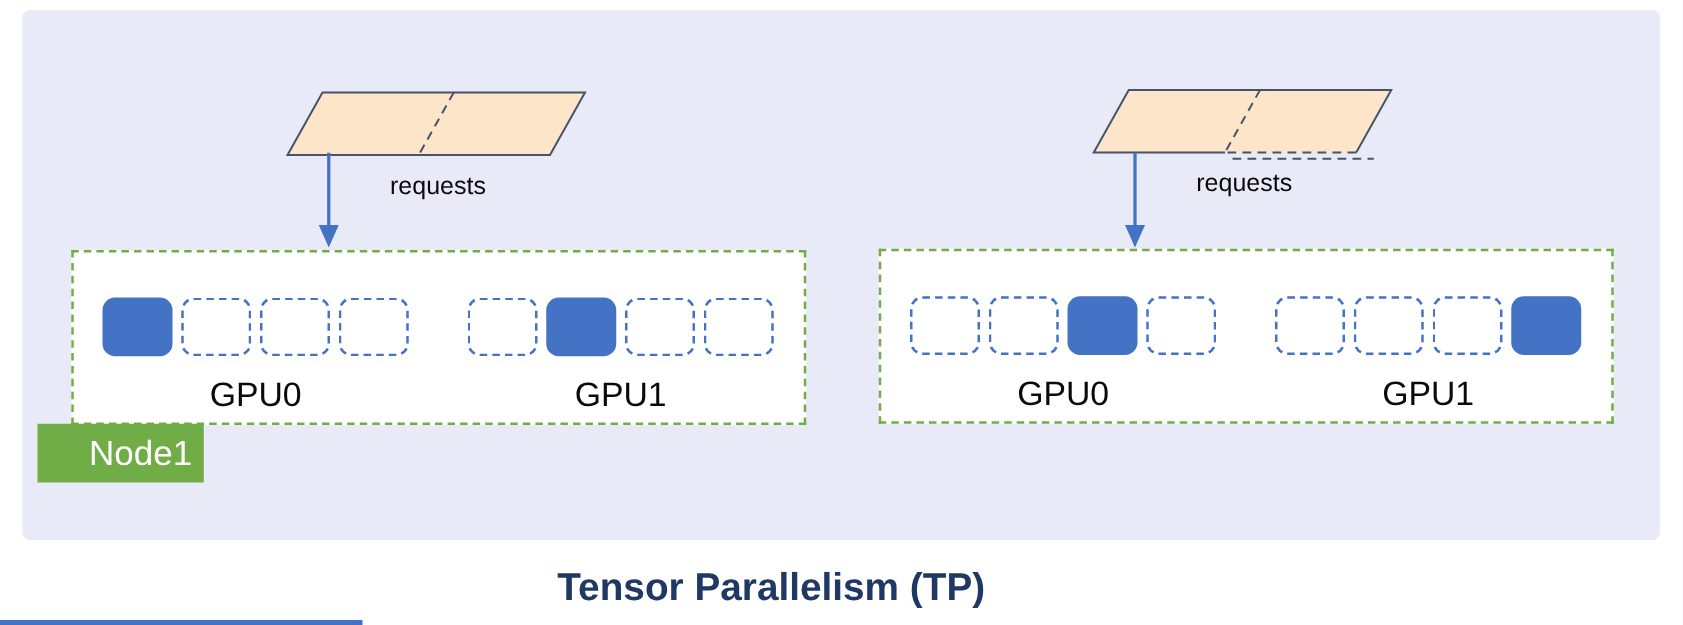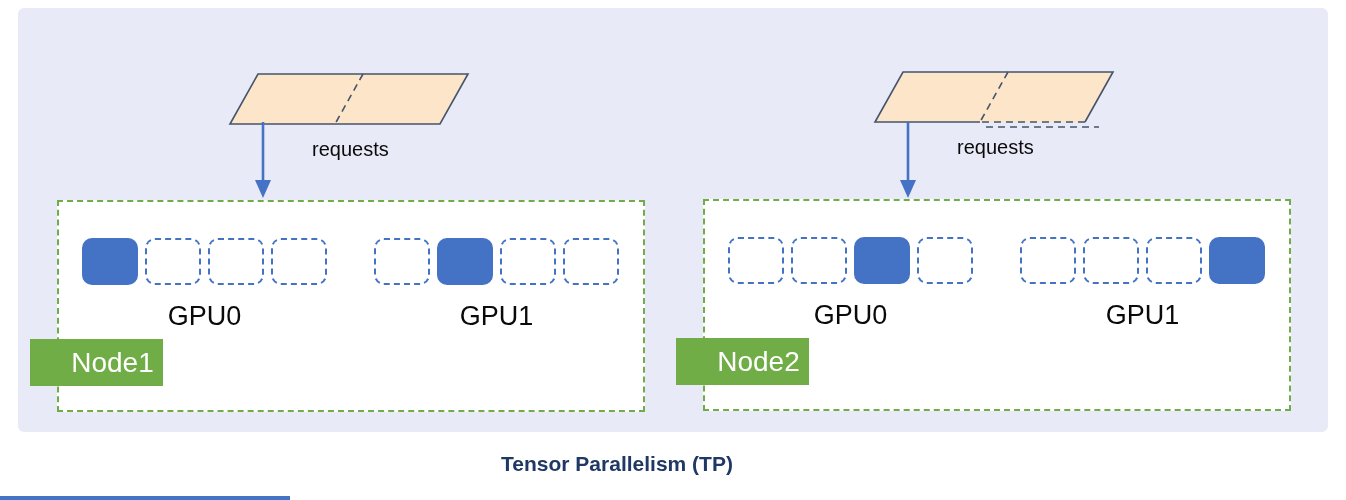--- a/index.html
+++ b/index.html
@@ -8,32 +8,32 @@
     --request-fill:#FCE5C9;
     --request-border:#44546A;
     --title-navy:#203864;
     --panel-bg:#E9EAF8;
     --arrow-blue:#4472C4;
   }
   *{margin:0;padding:0;box-sizing:border-box;}
   body{background:#ffffff;font-family:"Liberation Sans", sans-serif;}
   .canvas{position:relative;width:1346px;height:500px;background:#ffffff;overflow:hidden;}
   .panel{position:absolute;left:18px;top:8px;width:1310px;height:424px;background:var(--panel-bg);border-radius:6px;}
-  .node-box{position:absolute;width:588px;height:212px;background:#ffffff;border:2px dashed var(--node-green);}
+  .node-box{position:absolute;width:588px;height:140px;background:#ffffff;border:2px dashed var(--node-green);}
   .node-content{display:flex;justify-content:space-between;padding:36px 24px 0 23px;}
   .gpu-group{display:flex;flex-direction:column;align-items:center;}
   .slot-row{display:flex;gap:7px;}
   .slot{width:56px;height:47px;border:2.5px dashed var(--slot-blue);border-radius:10px;background:transparent;}
   .slot.filled{background:var(--slot-blue);border:2.5px solid var(--slot-blue);}
   .gpu-label{margin-top:16px;font-size:27px;color:#0a0a0a;}
   .node-badge{position:absolute;width:133px;height:47px;background:var(--node-green);color:#ffffff;font-size:28px;display:flex;align-items:center;justify-content:center;padding-left:32px;}
   .requests-shape{position:absolute;}
   .down-arrow{position:absolute;}
   .requests-label{position:absolute;font-size:20px;color:#0a0a0a;}
-  .diagram-title{position:absolute;left:0;top:452px;width:1234px;text-align:center;font-size:21px;font-weight:600;color:var(--title-navy);}
+  .diagram-title{position:absolute;left:0;top:452px;width:1234px;text-align:center;font-size:31px;font-weight:600;color:var(--title-navy);}
   .bottom-accent{position:absolute;left:0;top:496px;width:290px;height:4px;background:var(--arrow-blue);}
 </style>
 </head>
 <body>
 
 <div class="canvas">
   <div class="panel"></div>
 
   <svg class="requests-shape" style="left:228px;top:72px;" width="250" height="56" viewBox="0 0 250 56">
     <polygon points="30,2 240,2 212,52 2,52" style="fill:var(--request-fill,#FCE5C9);stroke:var(--request-border,#44546A);stroke-width:1.6;"></polygon>
@@ -102,17 +102,16 @@
         <div class="slot-row">
           <div class="slot"></div>
           <div class="slot"></div>
           <div class="slot"></div>
           <div class="slot filled"></div>
         </div>
         <div class="gpu-label">GPU1</div>
       </div>
     </div>
   </div>
-  <div class="node-badge" style="left:676px;top:338px;">Node2</div>
 
   <div class="diagram-title">Tensor Parallelism (TP)</div>
   <div class="bottom-accent"></div>
 </div>
 
 </body></html>

